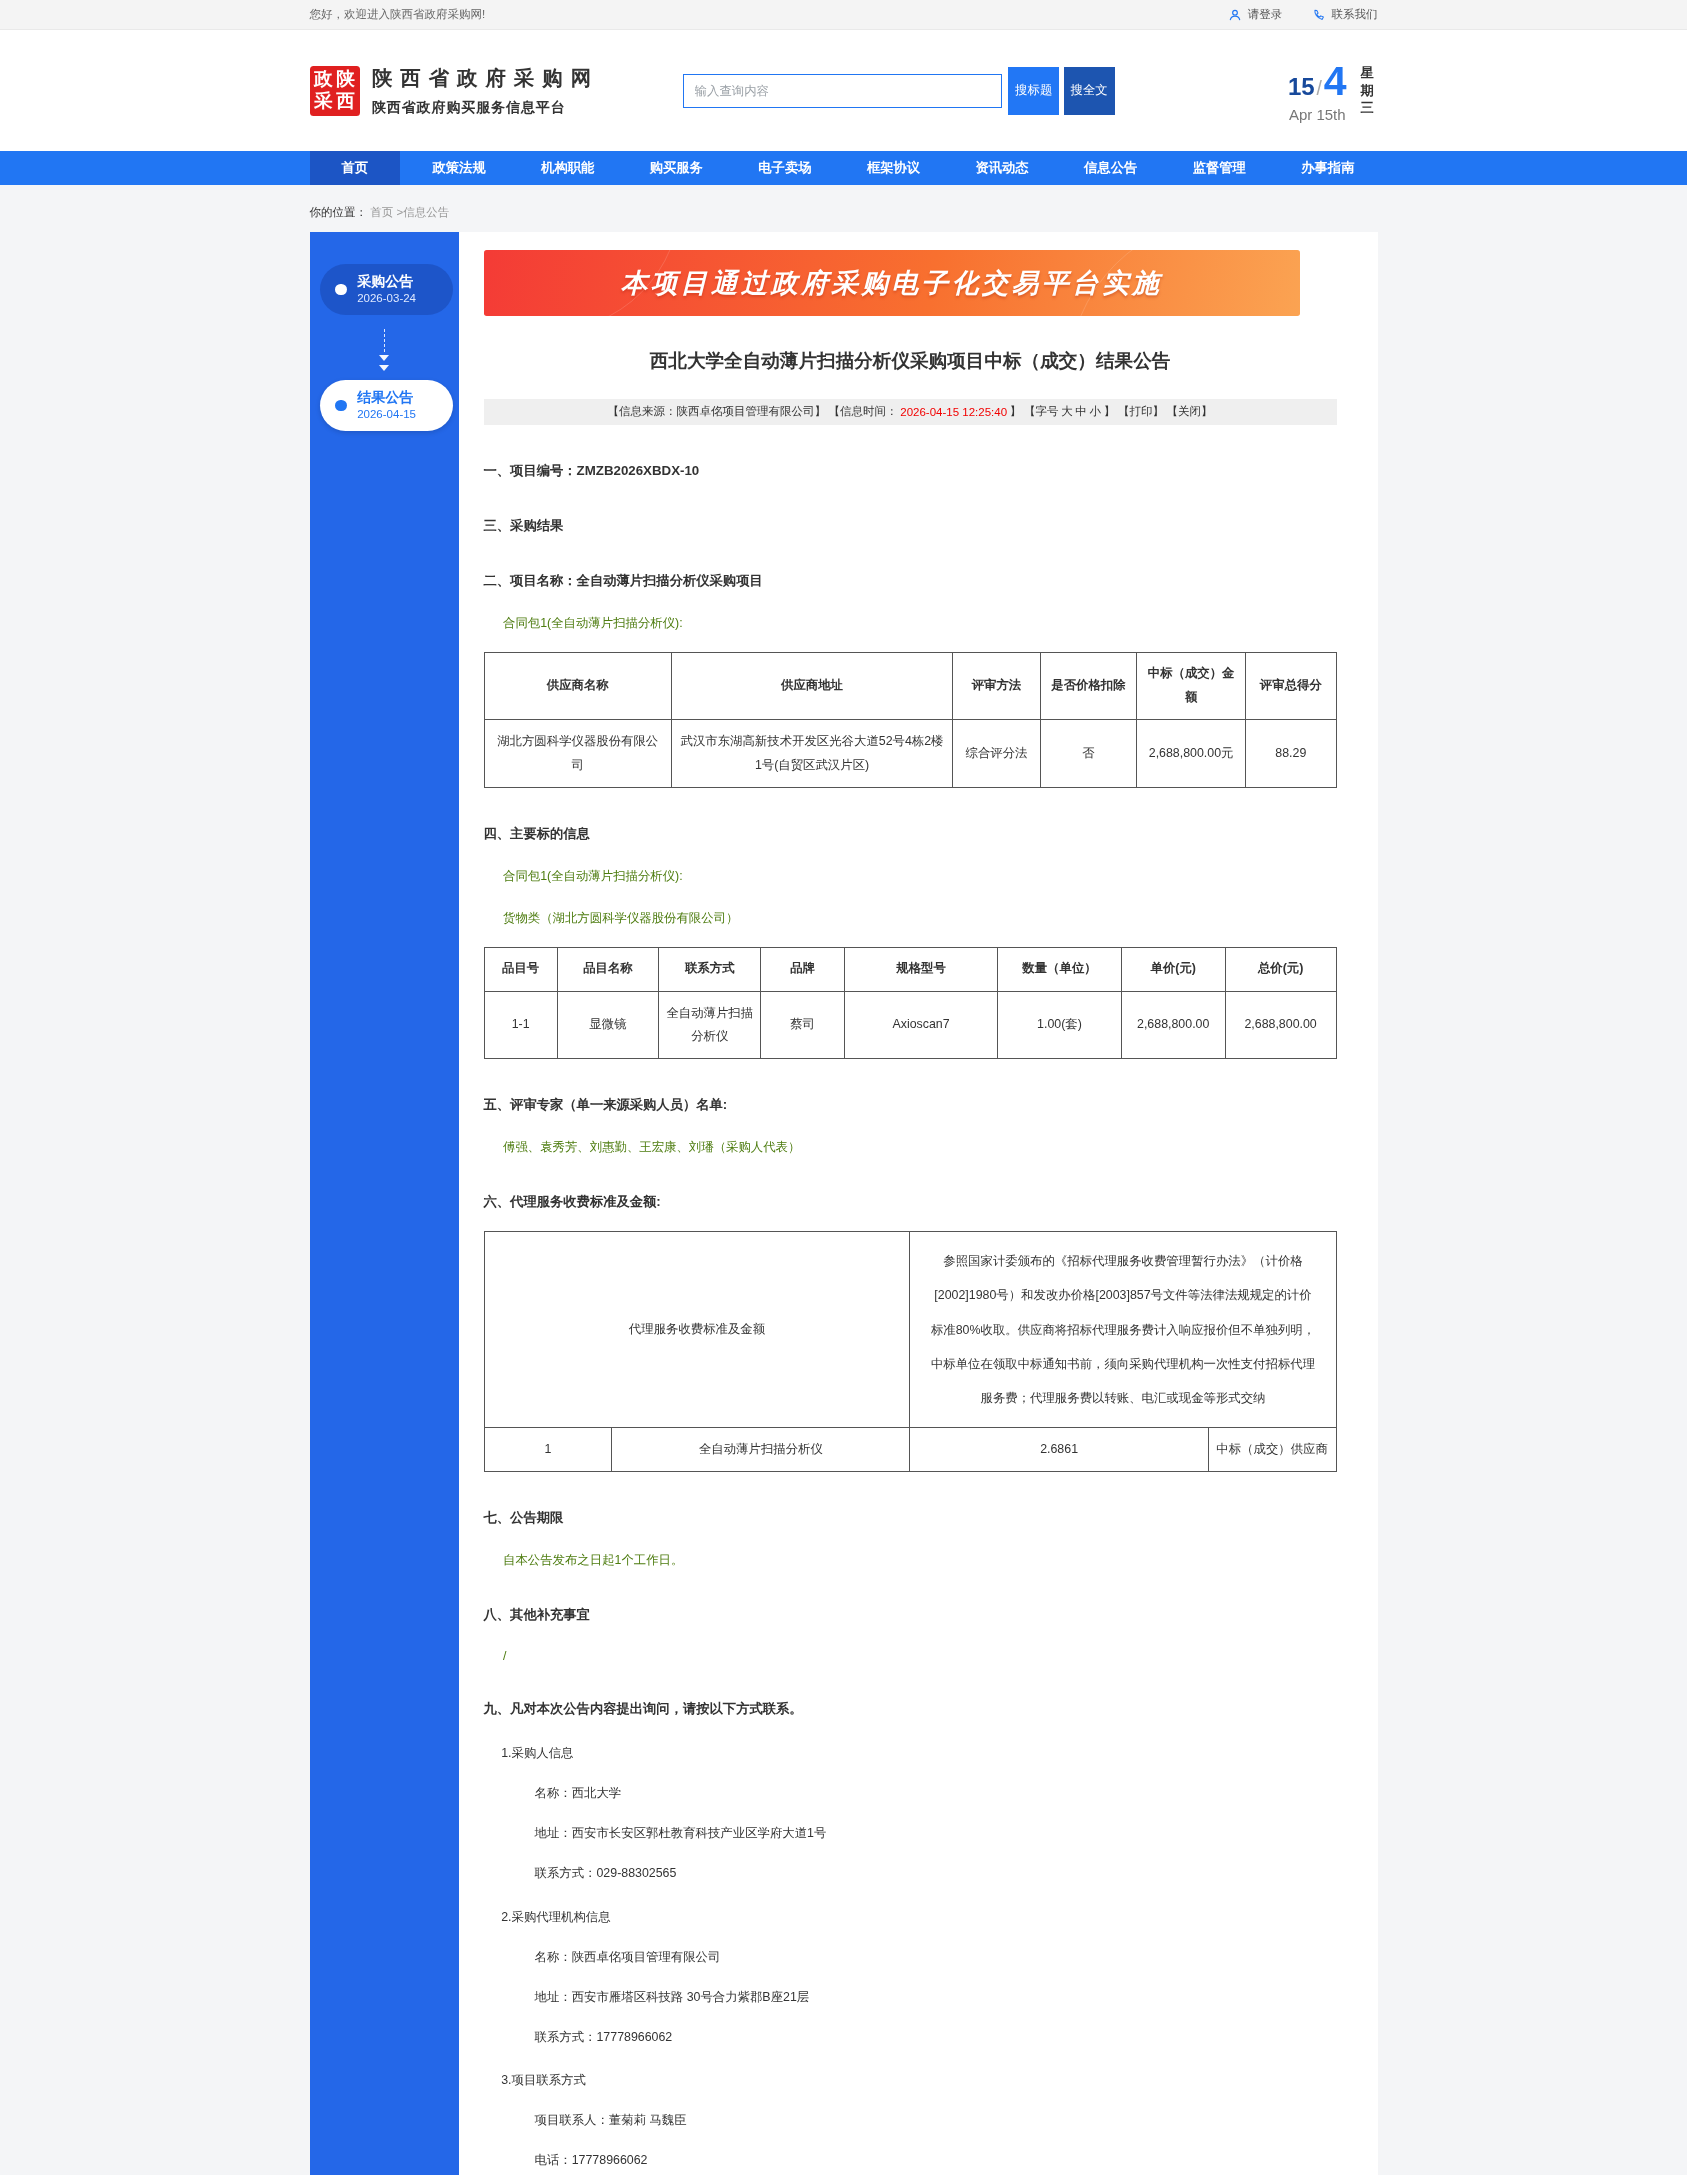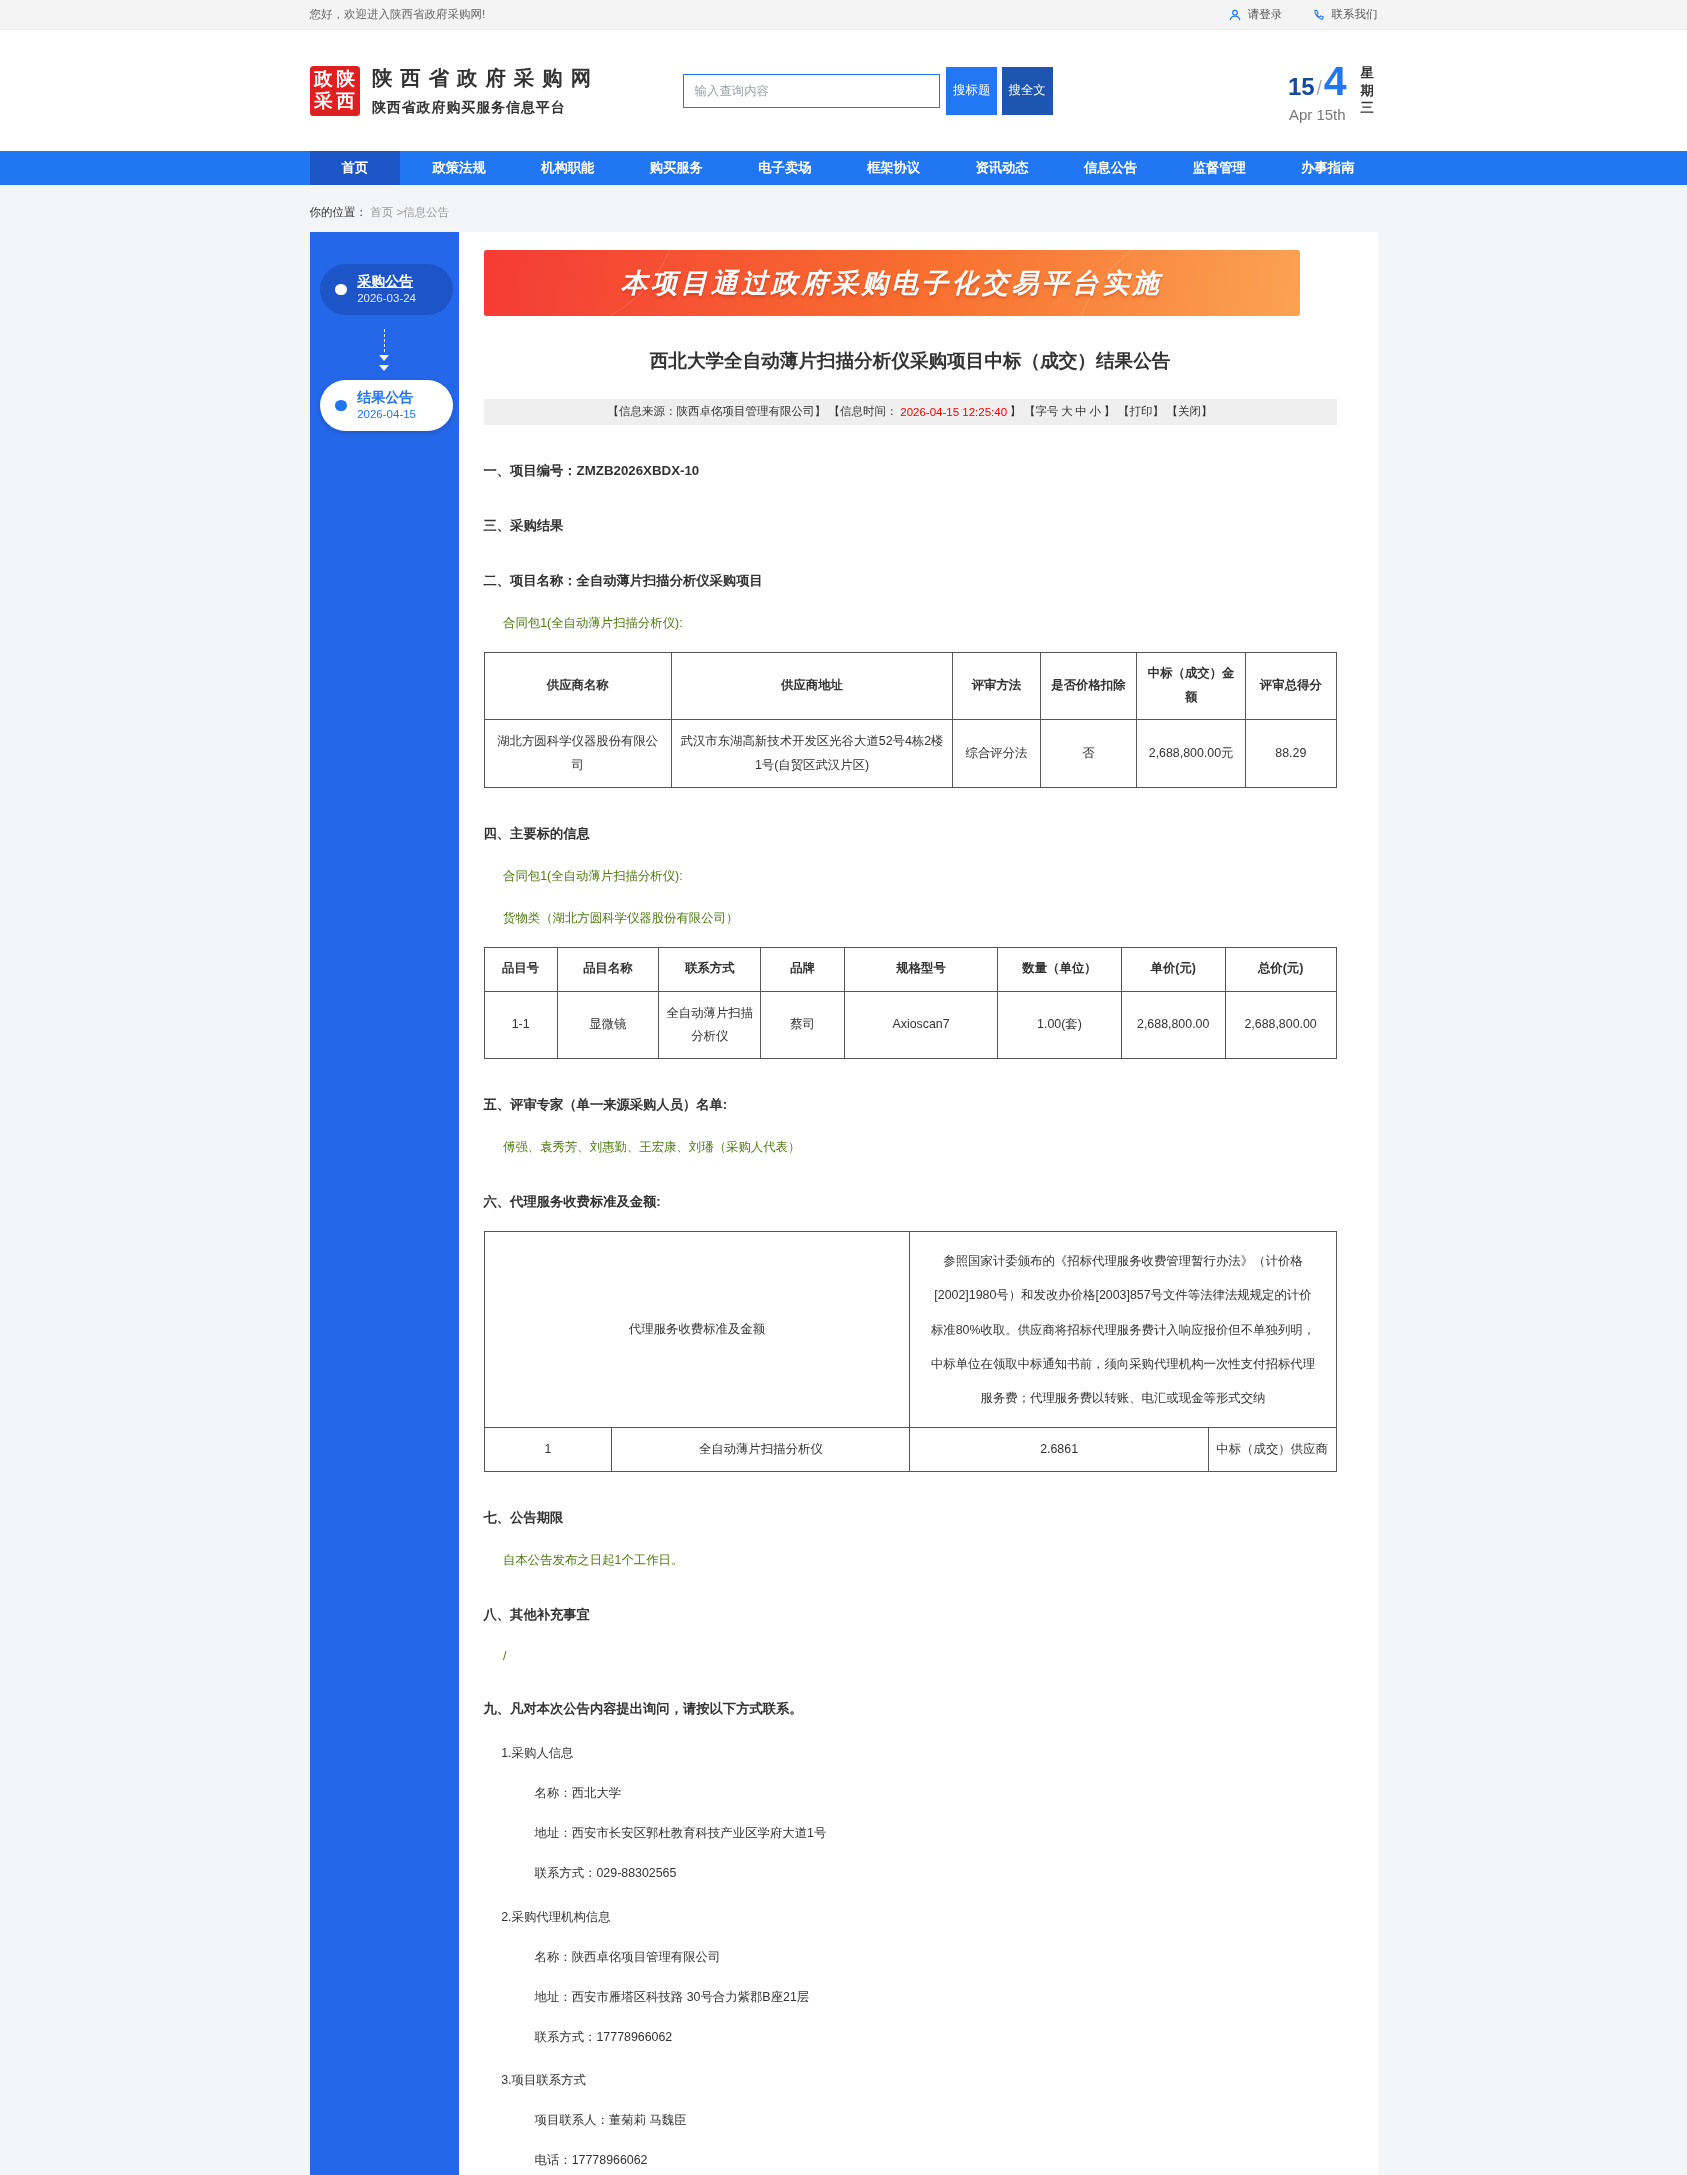--- a/index.html
+++ b/index.html
@@ -16,21 +16,21 @@
   
   .header { height:121px; background:#fff; }
   .header-inner { width:1068px; height:100%; margin:0 auto; display:flex; align-items:center; }
   .logo-box { width:50px; height:50px; background:#e02020; border-radius:3.5px; display:grid;
     grid-template-columns:1fr 1fr; place-items:center; padding:2.7px; }
   .logo-box span { color:#fff; font-size:18.6px; font-weight:bold; line-height:1; }
   .site-names { margin-left:12.4px; }
   .site-name { font-size:20.4px; font-weight:bold; color:#333; letter-spacing:8px; }
   .site-sub { font-size:14px; font-weight:bold; color:#333; margin-top:7px; letter-spacing:0.9px; }
   .search-wrap { display:flex; align-items:center; margin-left:84px; }
-  .search-box { width:257px; height:34px; border:1.8px solid #2176f3; background:#fff; display:flex; align-items:center; }
+  .search-box { width:319px; height:34px; border:1.8px solid #2176f3; background:#fff; display:flex; align-items:center; }
   .search-box input { border:none; outline:none; width:100%; padding:0 10.6px; font-size:12.4px; color:#333;
     font-family:"Liberation Sans","DejaVu Sans",sans-serif; }
   .search-box input::placeholder { color:#9aa0a6; }
   .btn-search { height:48px; width:51px; margin-left:6.2px; border:none; color:#fff; font-size:12.4px; cursor:pointer;
     font-family:"Liberation Sans","DejaVu Sans",sans-serif; }
   .btn-title { background:#2277f5; }
   .btn-full { background:#1d55b0; margin-left:4.4px; }
   .date-wrap { margin-left:auto; display:flex; align-items:center; }
   .date-main { display:flex; align-items:baseline; }
   .d-day { font-size:24px; font-weight:bold; color:#17499b; }
@@ -51,21 +51,21 @@
   .crumbs .loc { color:#333; }
   .crumbs a { color:#999; text-decoration:none; cursor:pointer; }
 
   .wrapper { width:1068px; margin:0 auto; display:flex; align-items:stretch; min-height:1812px; }
 
   
   .sidebar { width:149px; background:#2467e8; flex:none; }
   .side-item { display:flex; align-items:center; height:51px; border-radius:26.6px; margin:32px 5.3px 0 10.6px; cursor:pointer; }
   .side-item .dot { width:11.5px; height:11.5px; border-radius:50%; flex:none; margin:0 10.6px 0 15px; }
   .side-item.dark { background:#1d55c9; }
-  .side-item.dark .s-label { color:#fff;text-decoration:underline; }
+  .side-item.dark .s-label { color:#fff; }
   .side-item.dark .s-date { color:#dfe9ff; }
   .side-item.dark .dot { background:#fff; }
   .side-item.light { background:#fff; margin-top:8.9px; box-shadow:0 1.8px 5.3px rgba(0,0,0,.15); }
   .side-item.light .s-label, .side-item.light .s-date { color:#2176f3; }
   .side-item.light .dot { background:#2176f3; }
   .s-label { font-size:14px; font-weight:bold; line-height:1.35; }
   .s-date { font-size:11.5px; line-height:1.35; }
   .side-connector { display:flex; flex-direction:column; align-items:center; margin-top:14px; }
   .dash-line { height:23px; width:0; border-left:0.9px dashed rgba(255,255,255,.85); }
   .chev { width:0; height:0; border-left:5.3px solid transparent; border-right:5.3px solid transparent;

